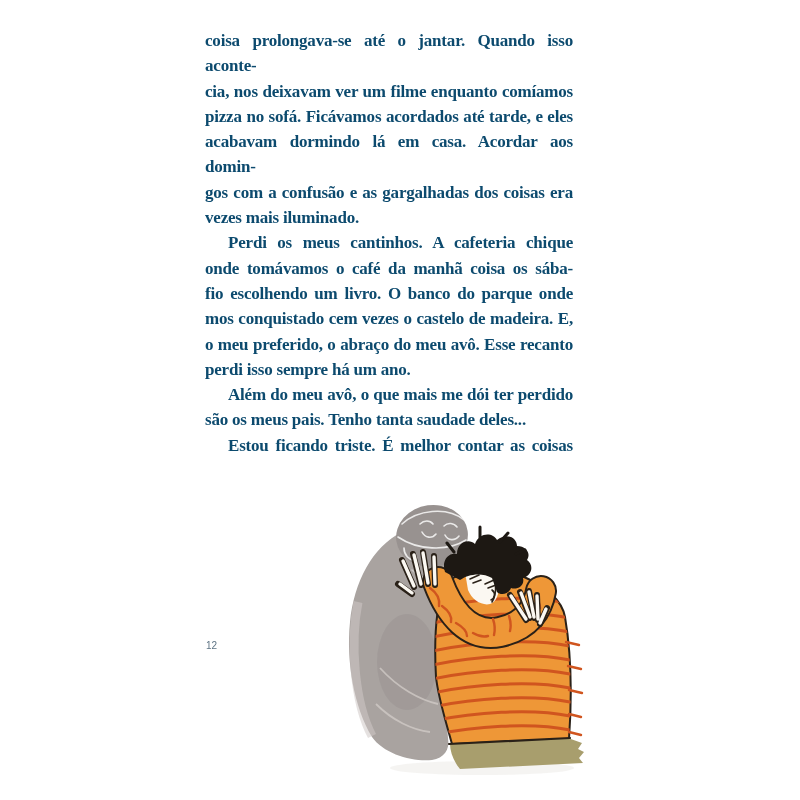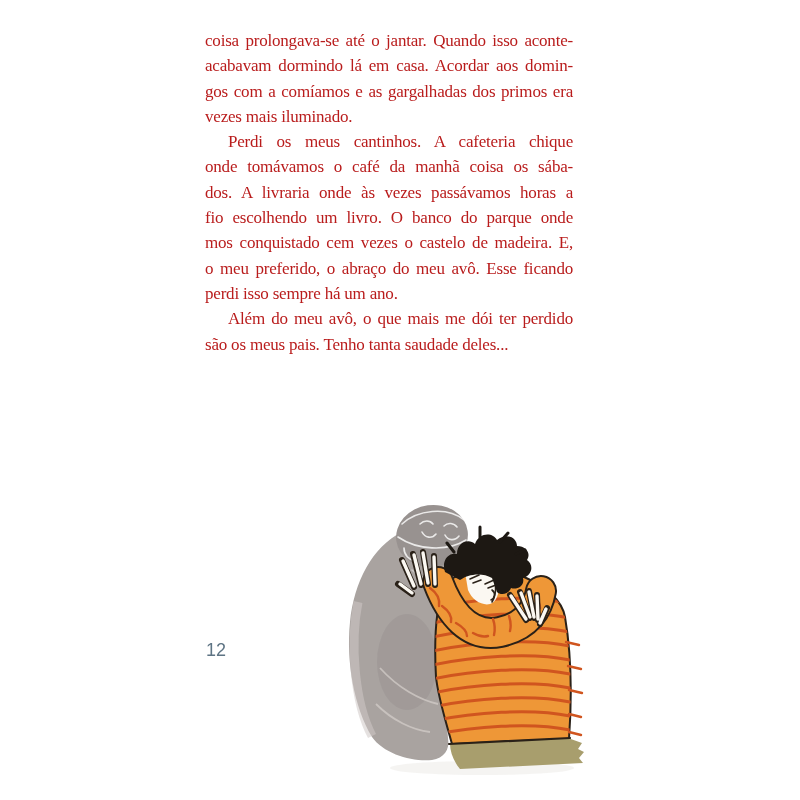--- a/index.html
+++ b/index.html
@@ -27,53 +27,55 @@
     text-align:justify;
     text-align-last:justify;
     text-justify:inter-word;
   }
   .line.last { text-align-last:left; }
   .paragraph.indent .line:first-child { text-indent:23px; }
   .page-number {
     position:absolute;
     left:206px; top:640px;
     font-family:"Liberation Sans", sans-serif;
-    font-size:18px;
+    font-size:10px;
     color:#5e7484;
   }
   .illustration {
     position:absolute;
     left:332px; top:492px;
     width:268px; height:292px;
   }
 </style>
 </head>
 <body style="background: rgb(255, 255, 255);">
 
 <div class="page">
 
-  <div class="text-block" style="color: #b91c1c;">
+  <div class="text-block" style="color: #0c4a6e; font-weight: bold;">
       <div class="paragraph">
         <div class="line">coisa prolongava-se até o jantar. Quando isso aconte-</div>
+        <div class="line">cia, nos deixavam ver um filme enquanto comíamos</div>
+        <div class="line">pizza no sofá. Ficávamos acordados até tarde, e eles</div>
         <div class="line">acabavam dormindo lá em casa. Acordar aos domin-</div>
-        <div class="line">gos com a comíamos e as gargalhadas dos primos era</div>
+        <div class="line">gos com a confusão e as gargalhadas dos coisas era</div>
         <div class="line last">vezes mais iluminado.</div>
       </div>
       <div class="paragraph indent">
         <div class="line">Perdi os meus cantinhos. A cafeteria chique</div>
         <div class="line">onde tomávamos o café da manhã coisa os sába-</div>
-        <div class="line">dos. A livraria onde às vezes passávamos horas a</div>
         <div class="line">fio escolhendo um livro. O banco do parque onde</div>
         <div class="line">mos conquistado cem vezes o castelo de madeira. E,</div>
-        <div class="line">o meu preferido, o abraço do meu avô. Esse ficando</div>
+        <div class="line">o meu preferido, o abraço do meu avô. Esse recanto</div>
         <div class="line last">perdi isso sempre há um ano.</div>
       </div>
       <div class="paragraph indent">
         <div class="line">Além do meu avô, o que mais me dói ter perdido</div>
         <div class="line last">são os meus pais. Tenho tanta saudade deles...</div>
+        <div class="line" style="text-indent: 23px;">Estou ficando triste. É melhor contar as coisas</div>
       </div>
     </div>
 
   <div class="page-number" style="color: rgb(94, 116, 132);">12</div>
 
   <svg class="illustration" viewBox="0 0 268 292" xmlns="http://www.w3.org/2000/svg">
     <defs>
       <clipPath id="bodyclip">
         <path d="M112,92 C135,74 165,72 190,84 C215,95 230,108 233,125 C239,160 240,205 237,247 L120,252 C114,230 106,205 104,185 C102,150 104,115 112,92 Z"></path>
       </clipPath>

